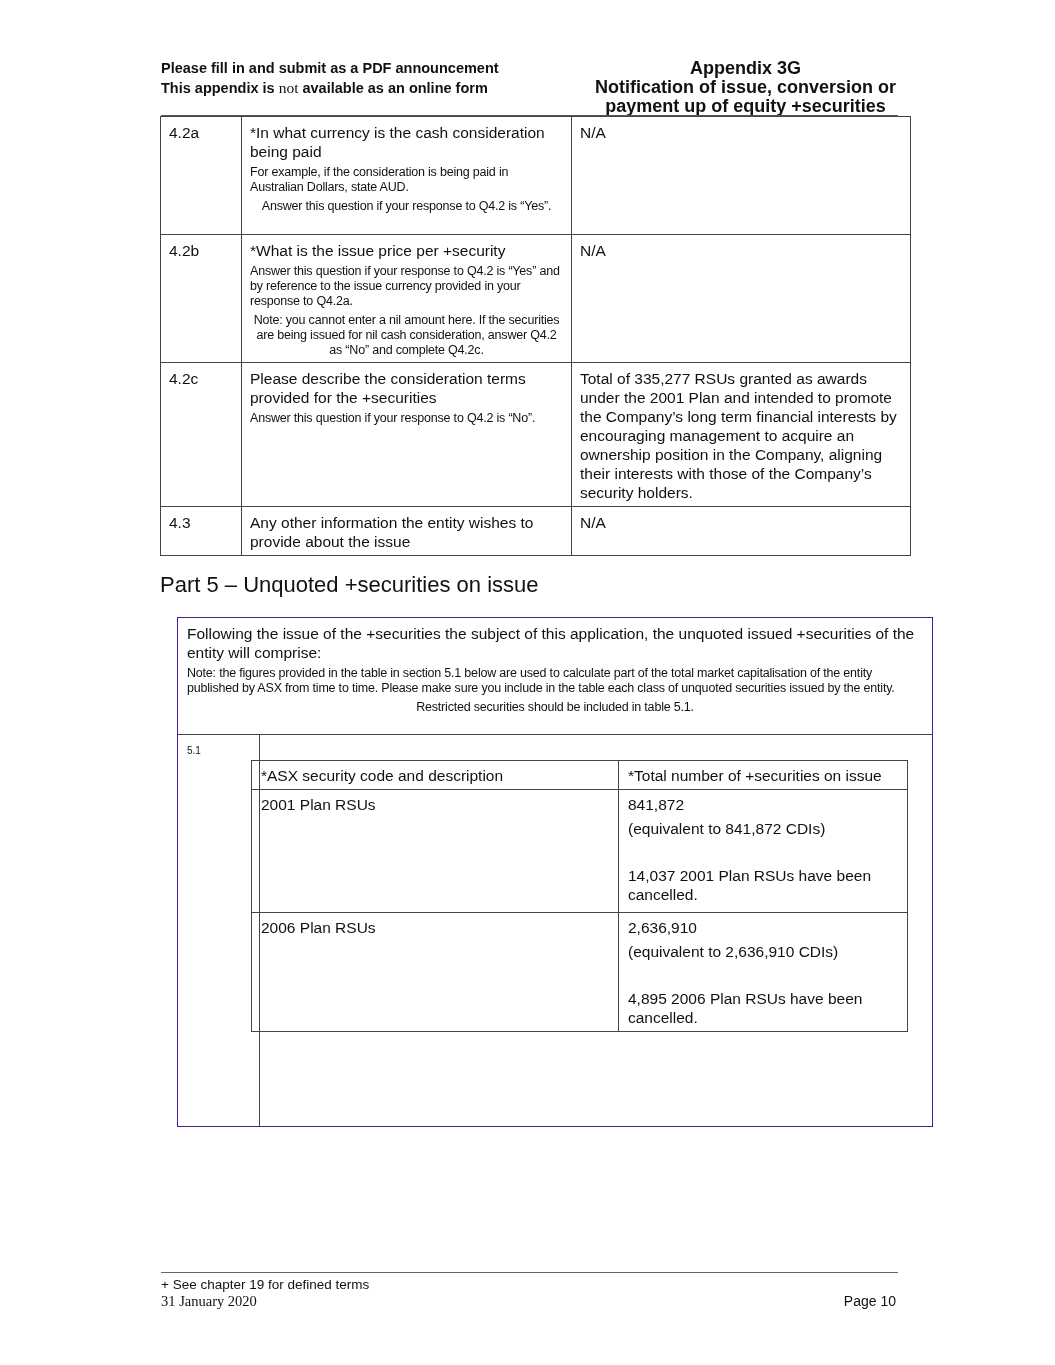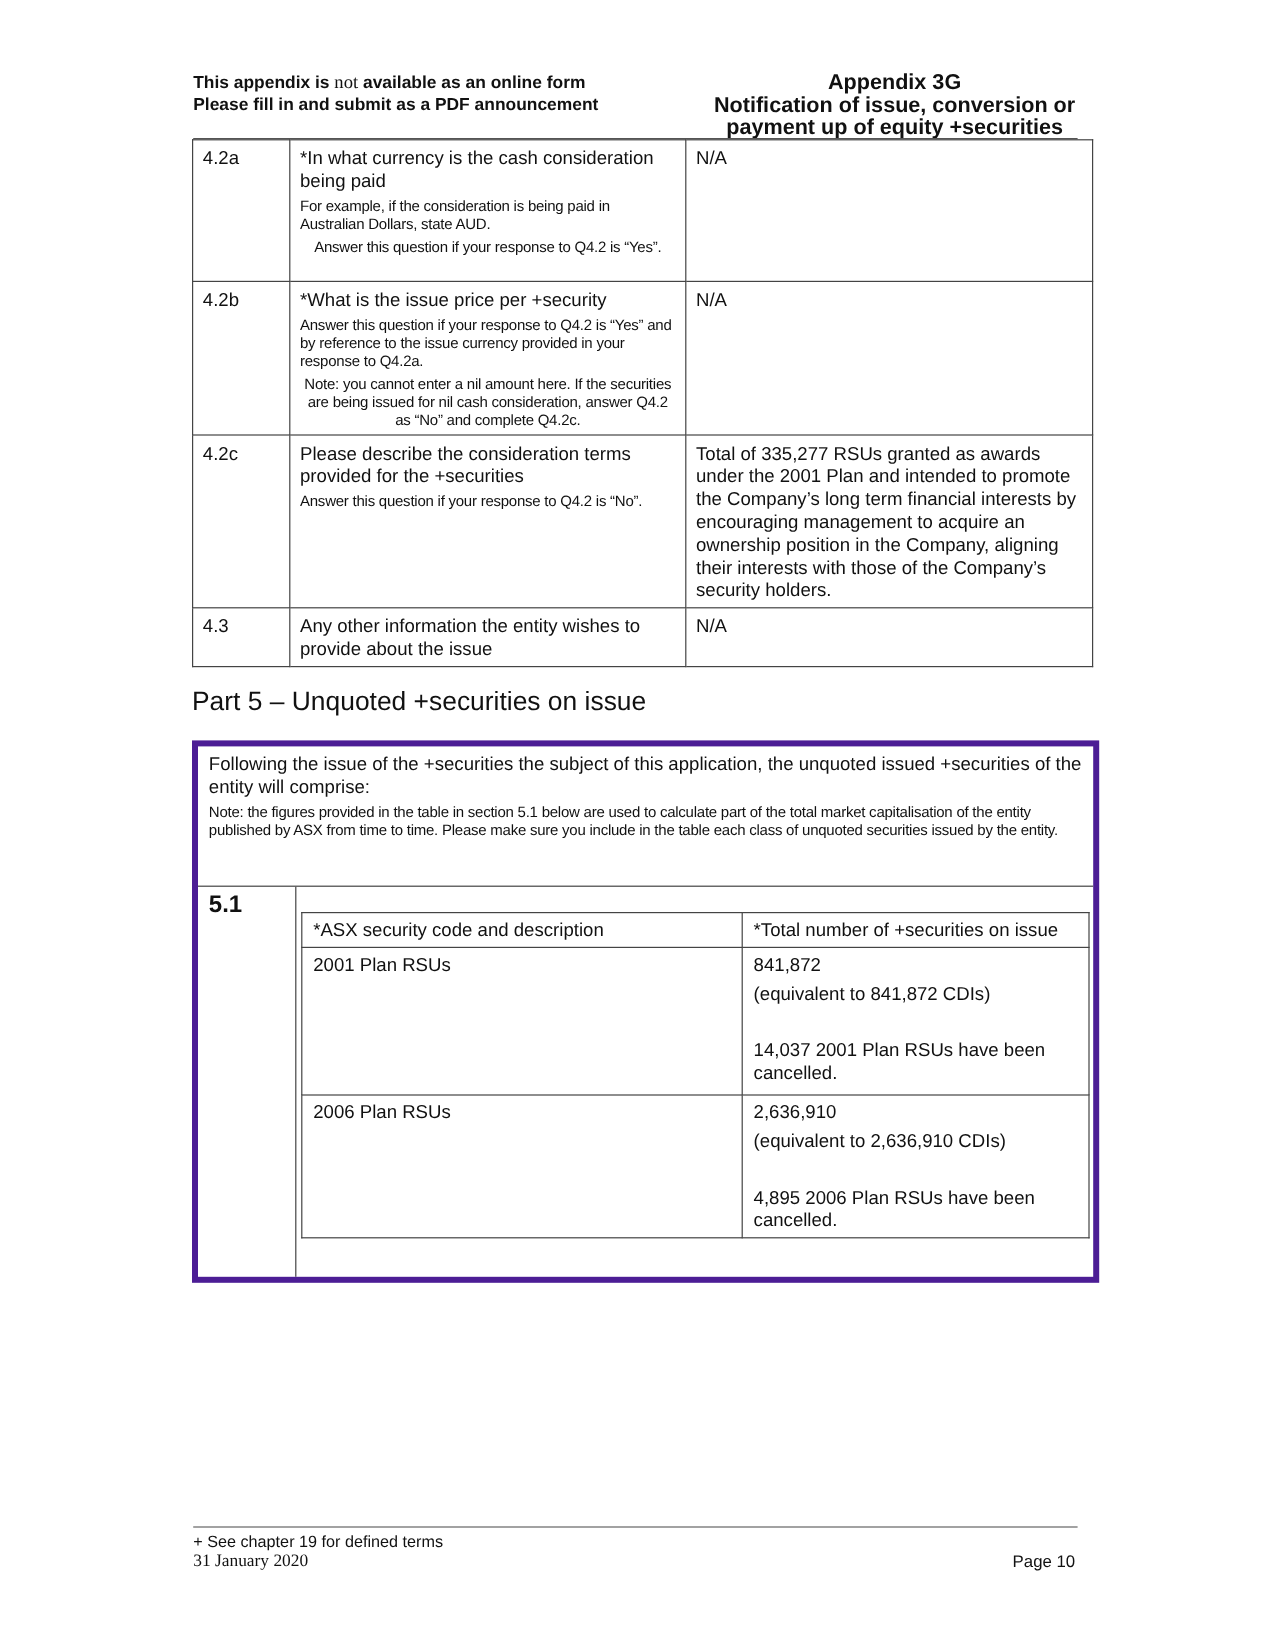--- a/index.html
+++ b/index.html
@@ -17,46 +17,46 @@
   .t1 td { border: 1px solid #444; vertical-align: top; padding: 6px 8px 4px 8px; font-family: "Liberation Sans", sans-serif; font-size: 15.5px; line-height: 19px; }
   .t1 col.c1 { width: 81px; }
   .t1 col.c2 { width: 330px; }
   .t1 col.c3 { width: 339px; }
   .note { font-family: Liberation Sans, sans-serif; font-size: 12.5px; line-height: 15px; margin-top: 4px; letter-spacing: -0.2px; }
   .note + .note { margin-top: 4px; text-align: center; }
 
   .part-title { position: absolute; left: 160px; top: 571px; font-family: "Liberation Sans", sans-serif; font-size: 22px; line-height: 28px; }
 
   
-  .p5 { position: absolute; left: 160px; top: 617px; width: 756px; height: 452px; border: 5px solid #4c1d95; box-sizing: border-box; }
+  .p5 { position: absolute; left: 177px; top: 617px; width: 756px; height: 510px; border: 1px solid #4c1d95; box-sizing: border-box; }
   .p5-intro { position: absolute; left: 0; top: 0; right: 0; height: 117px; border-bottom: 1px solid #444; box-sizing: border-box; padding: 6px 9px; }
   .p5-intro .main { font-family: "Liberation Sans", sans-serif; font-size: 15.5px; line-height: 19px; }
   .p5-intro .note { font-size: 12.5px; line-height: 15px; }
-  .p5-num { position: absolute; left: 0; top: 117px; width: 82px; bottom: 0; border-right: 1px solid #444; box-sizing: border-box; padding: 6px 9px; font-family: "Liberation Sans", sans-serif; font-size: 20px; line-height: 19px; font-weight: bold; }
+  .p5-num { position: absolute; left: 0; top: 117px; width: 82px; bottom: 0; border-right: 1px solid #444; box-sizing: border-box; padding: 6px 9px; font-family: "Liberation Sans", sans-serif; font-size: 10px; line-height: 19px; }
 
   .t2 { position: absolute; left: 251px; top: 760px; width: 656px; table-layout: fixed; }
   .t2 col.a { width: 367px; }
   .t2 col.b { width: 289px; }
   .t2 td { border: 1px solid #444; vertical-align: top; padding: 5px 9px 4px 9px; font-family: "Liberation Sans", sans-serif; font-size: 15.5px; line-height: 19px; }
   .t2 .gap { height: 28px; }
   .t2 .line2 { margin-top: 5px; }
 
   
   .ftr-rule { position: absolute; left: 161px; top: 1272px; width: 737px; height: 1px; background: #666; }
   .ftr-left { position: absolute; left: 161px; top: 1276px; font-size: 13.5px; line-height: 17px; }
   .ftr-left .l1 { font-family: "Liberation Sans", sans-serif; }
   .ftr-left .l2 { font-family: "Liberation Serif", serif; font-size: 14.5px; }
   .ftr-right { position: absolute; right: 159px; top: 1293px; font-family: "Liberation Sans", sans-serif; font-size: 14px; line-height: 17px; }
 </style>
 </head>
 <body>
 
 <div class="hdr-left">
+  <div>Please fill in and submit as a PDF announcement</div>
   <div><span>This appendix is </span><span class="not">not</span><span> available as an online form</span></div>
-  <div>Please fill in and submit as a PDF announcement</div>
 </div>
 <div class="hdr-right">
   <div>Appendix 3G</div>
   <div>Notification of issue, conversion or</div>
   <div>payment up of equity +securities</div>
 </div>
 <div class="hdr-rule"></div>
 
 <table class="t1">
   <colgroup>
@@ -100,20 +100,21 @@
   </tr>
 </tbody>
   </table>
 
 <div class="part-title">Part 5 – Unquoted +securities on issue</div>
 
 <div class="p5">
   <div class="p5-intro">
     <div class="main">Following the issue of the +securities the subject of this application, the unquoted issued +securities of the entity will comprise:</div>
     <div class="note">Note: the figures provided in the table in section 5.1 below are used to calculate part of the total market capitalisation of the entity published by ASX from time to time. Please make sure you include in the table each class of unquoted securities issued by the entity.</div>
+    <div class="note">Restricted securities should be included in table 5.1.</div>
   </div>
   <div class="p5-num">5.1</div>
 </div>
 
 <table class="t2">
   <colgroup>
       <col class="a">
       <col class="b">
     </colgroup>
   <tbody>

